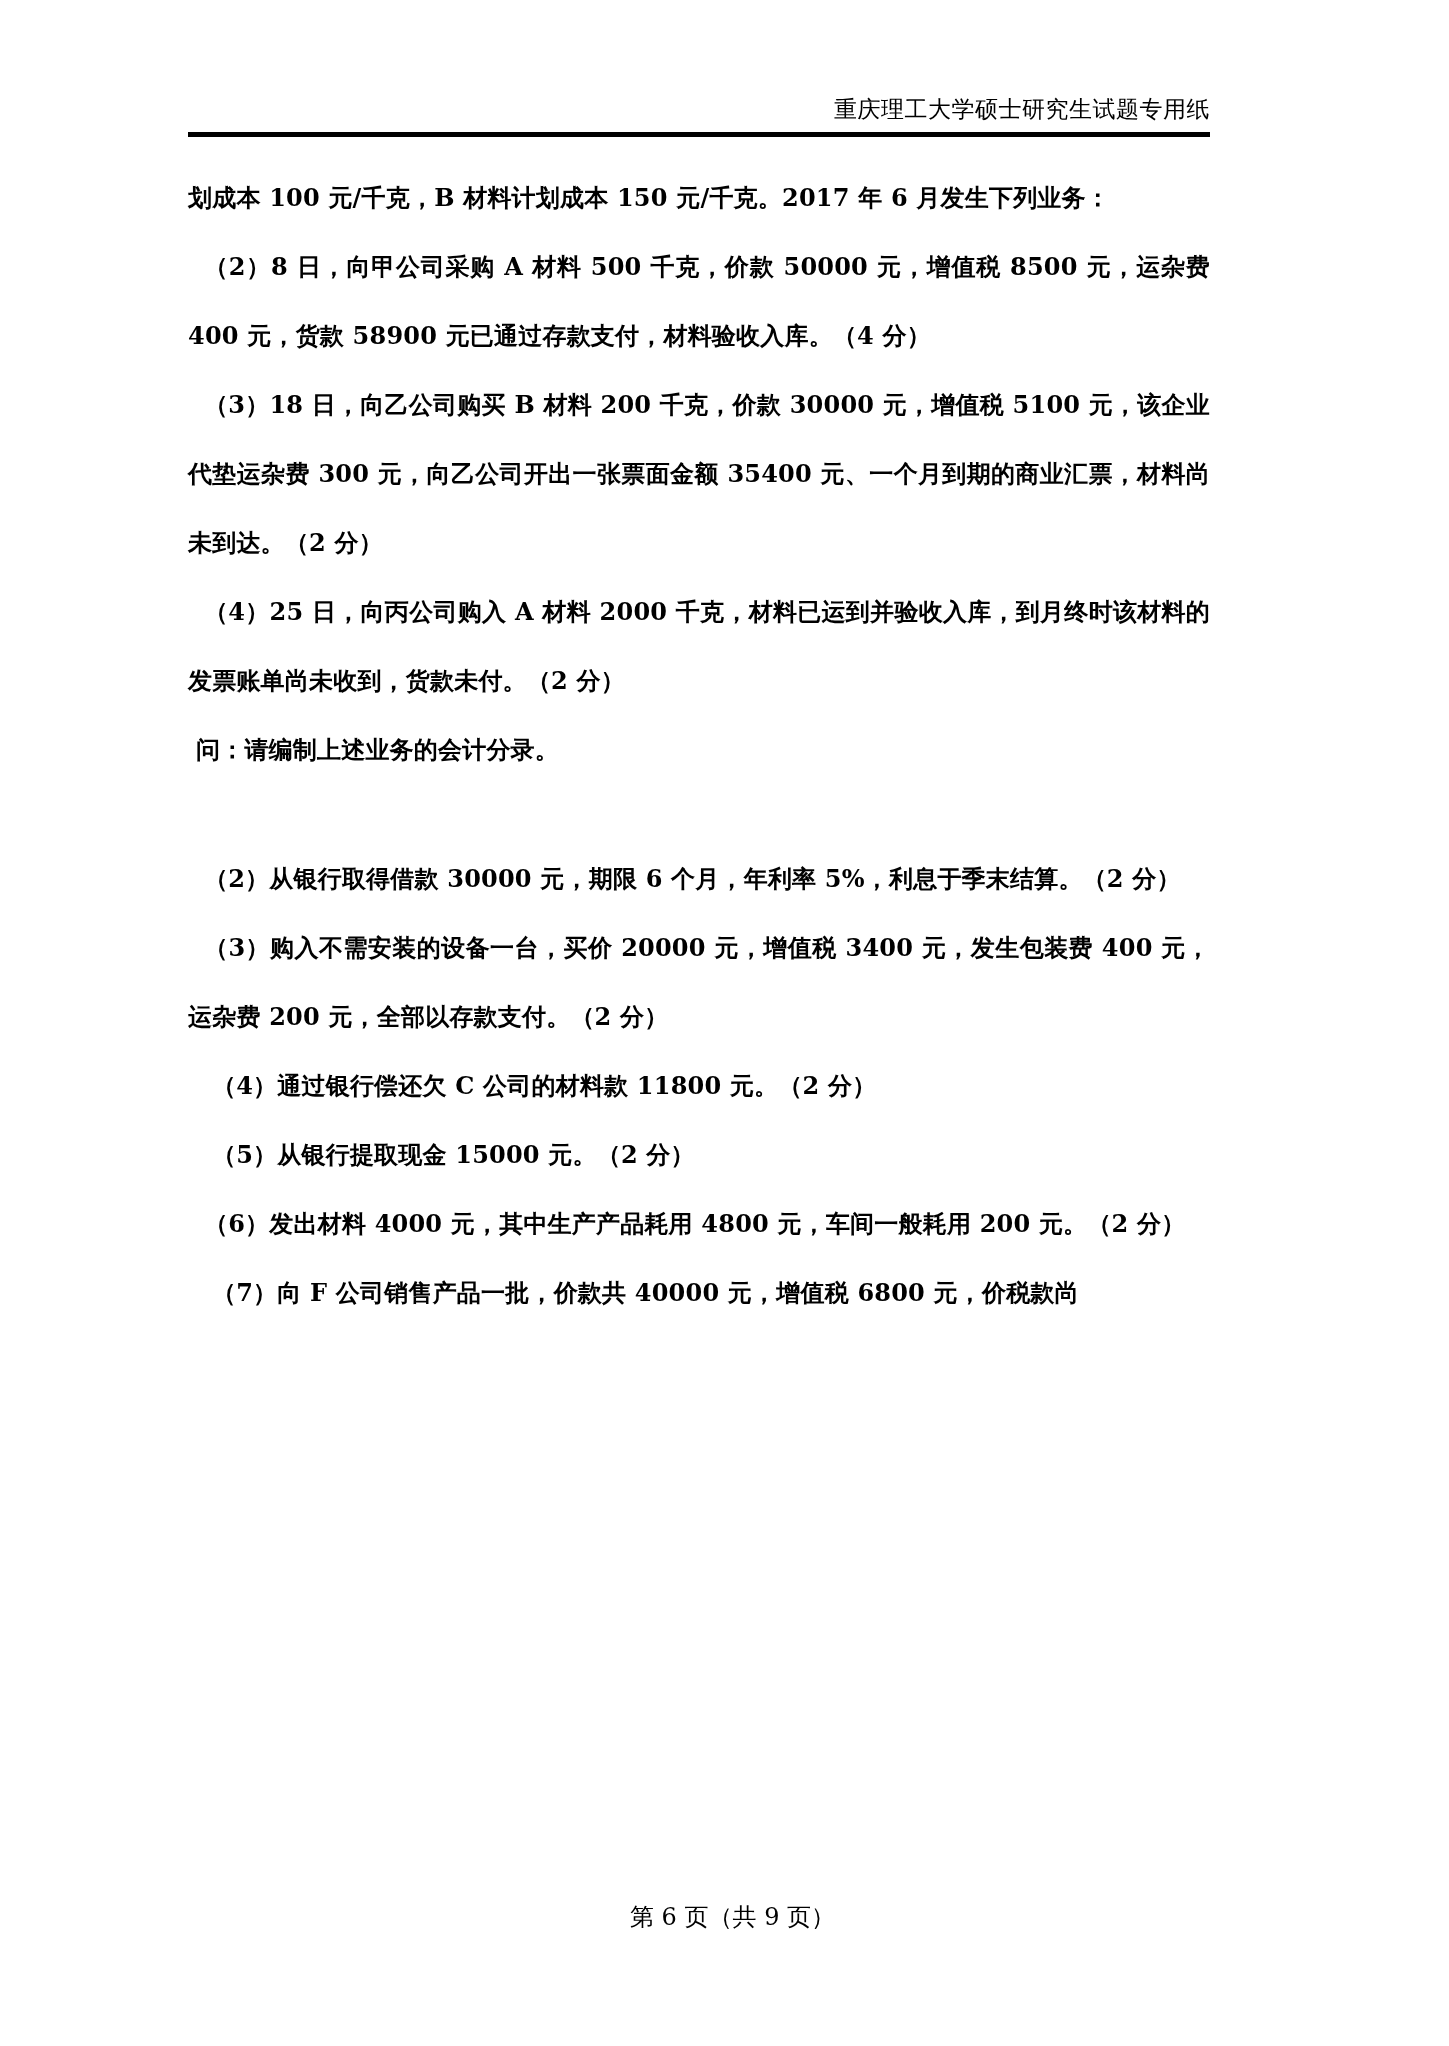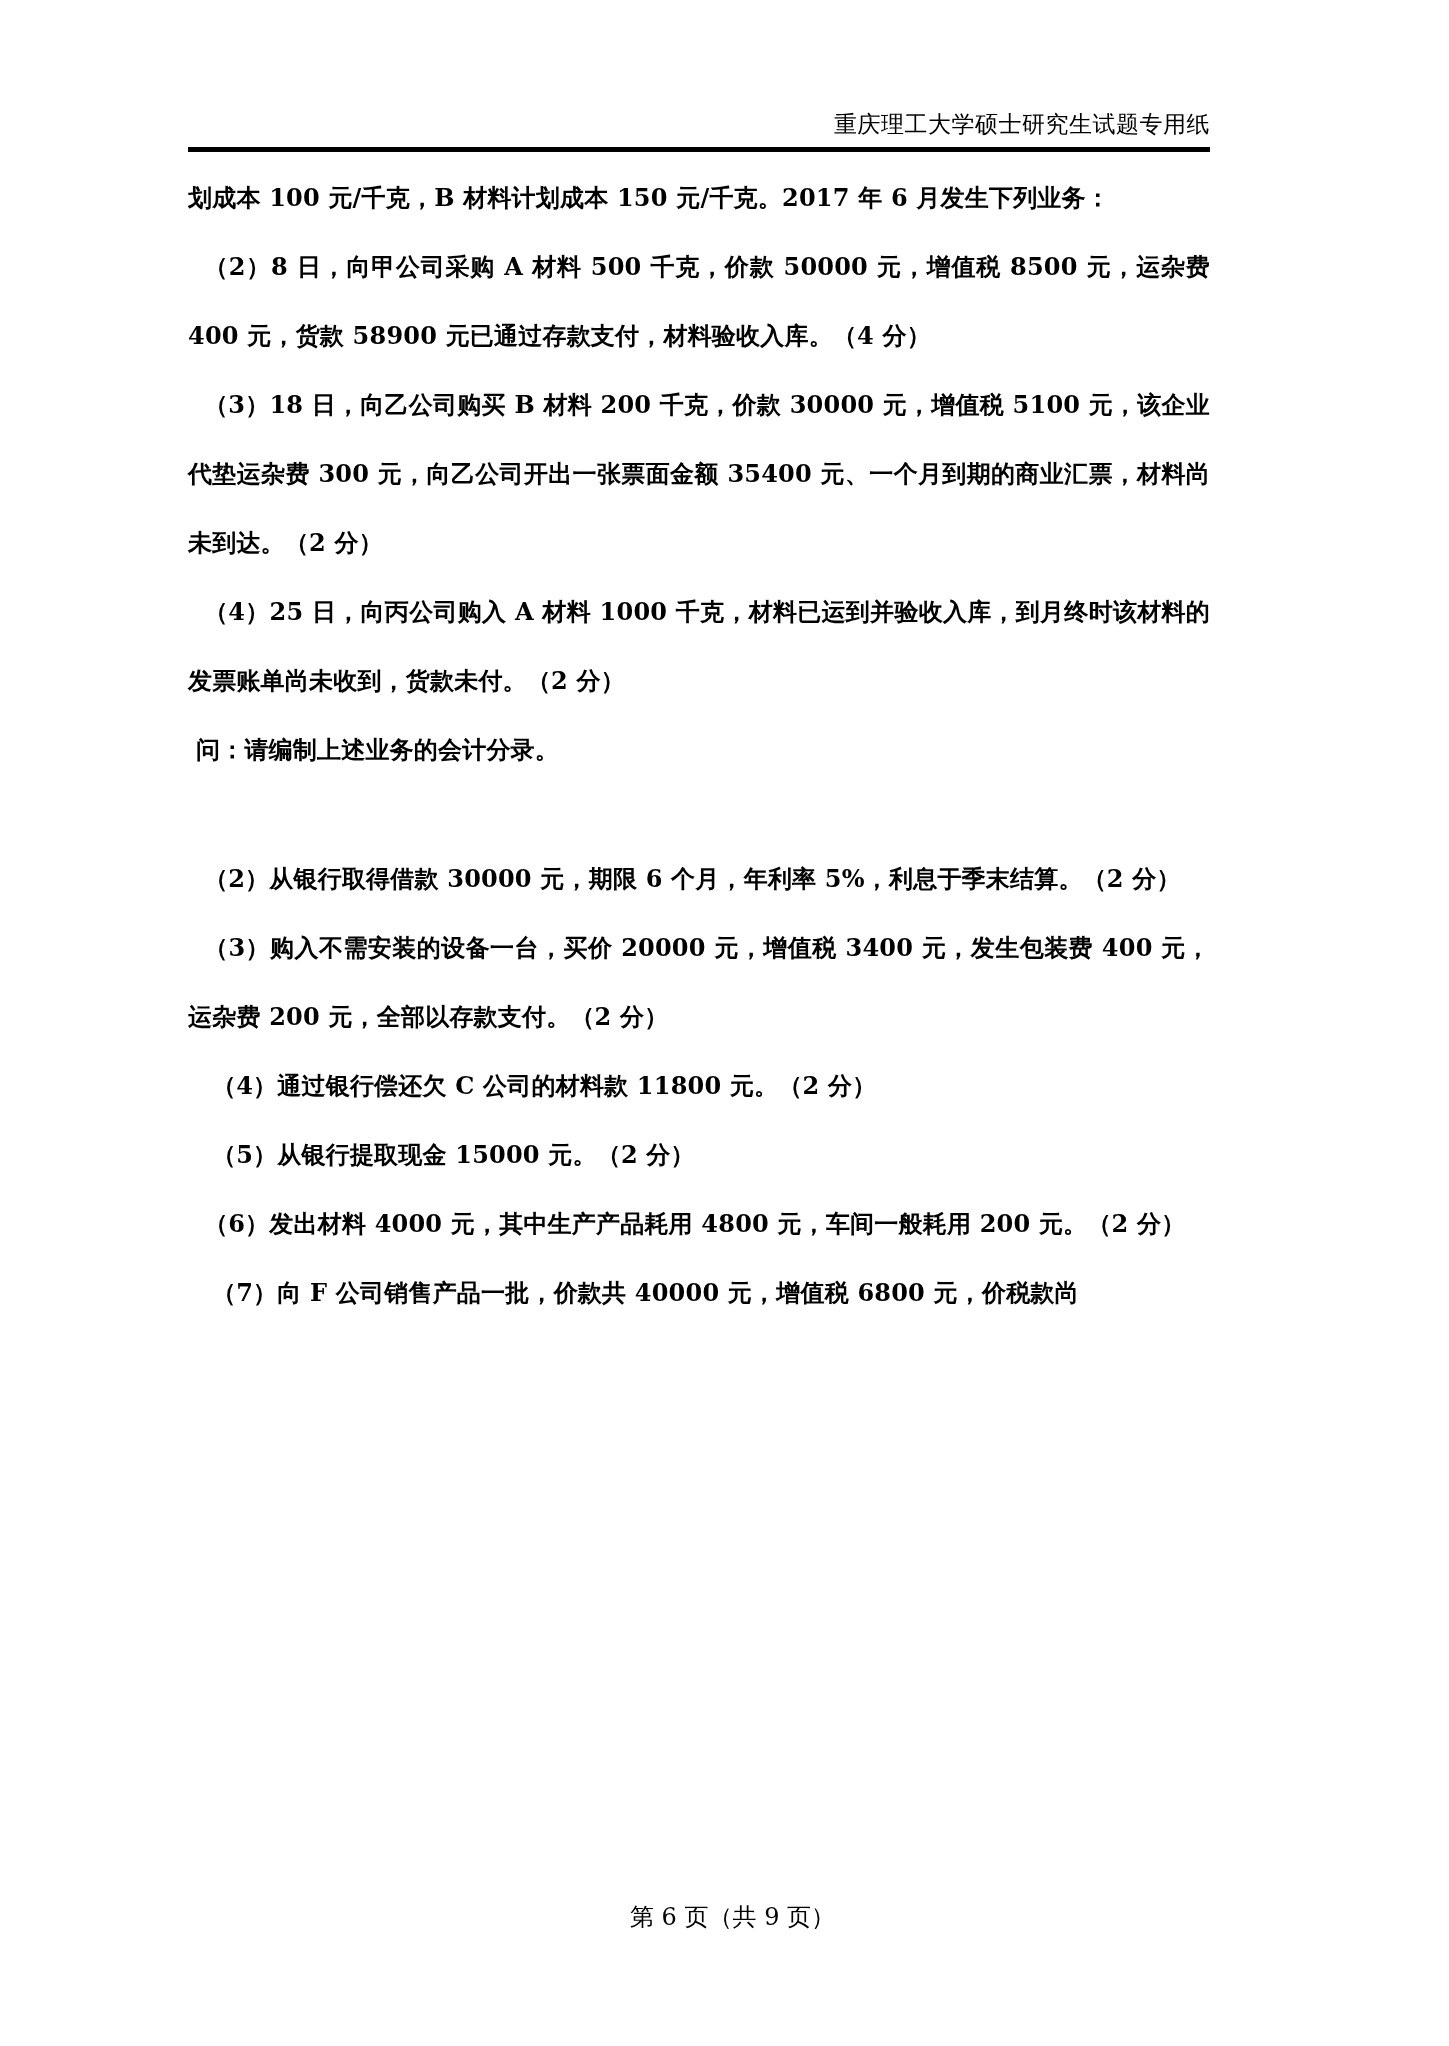--- a/index.html
+++ b/index.html
@@ -20,21 +20,20 @@
     box-sizing: border-box;
     overflow: hidden;
   }
 
   
   #header-block {
     position: absolute;
     left: 188px;
     top: 92px;
     width: 1022px;
-    margin-top: 15px;
   }
   #header-title {
     text-align: right;
     font-size: 23px;
     line-height: 34px;
     letter-spacing: 0.5px;
     font-family: "DejaVu Serif", "Liberation Serif", serif;
     white-space: nowrap;
   }
   #header-rule {
@@ -100,21 +99,21 @@
 
   <div id="content">
 
     <p class="para noindent">划成本 100 元/千克，B 材料计划成本 150 元/千克。2017 年 6 月发生下列业务：</p>
 
 
     <p class="para indent">（2）8 日，向甲公司采购 A 材料 500 千克，价款 50000 元，增值税 8500 元，运杂费 400 元，货款 58900 元已通过存款支付，材料验收入库。（4 分）</p>
 
     <p class="para indent">（3）18 日，向乙公司购买 B 材料 200 千克，价款 30000 元，增值税 5100 元，该企业代垫运杂费 300 元，向乙公司开出一张票面金额 35400 元、一个月到期的商业汇票，材料尚未到达。（2 分）</p>
 
-    <p class="para indent">（4）25 日，向丙公司购入 A 材料 1000 千克，材料已运到并验收入库，到月终时该材料的发票账单尚未收到，货款未付。（2 分）</p>
+    <p class="para indent">（4）25 日，向丙公司购入 A 材料 2000 千克，材料已运到并验收入库，到月终时该材料的发票账单尚未收到，货款未付。（2 分）</p>
 
     <p class="para noindent lastline-left">问：请编制上述业务的会计分录。</p>
 
     <div class="spacer-block"></div>
 
 
 
     <p class="para indent">（2）从银行取得借款 30000 元，期限 6 个月，年利率 5%，利息于季末结算。（2 分）</p>
 
     <p class="para indent">（3）购入不需安装的设备一台，买价 20000 元，增值税 3400 元，发生包装费 400 元，运杂费 200 元，全部以存款支付。（2 分）</p>

